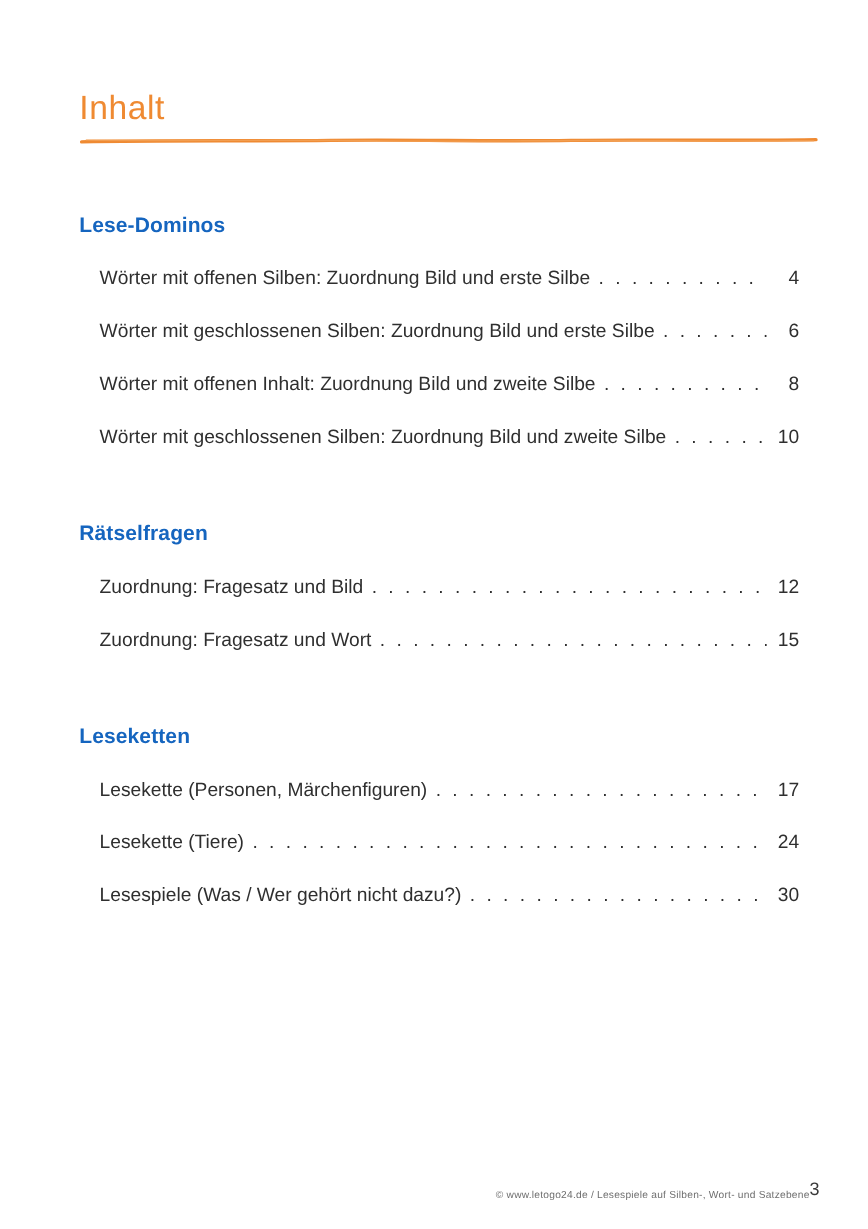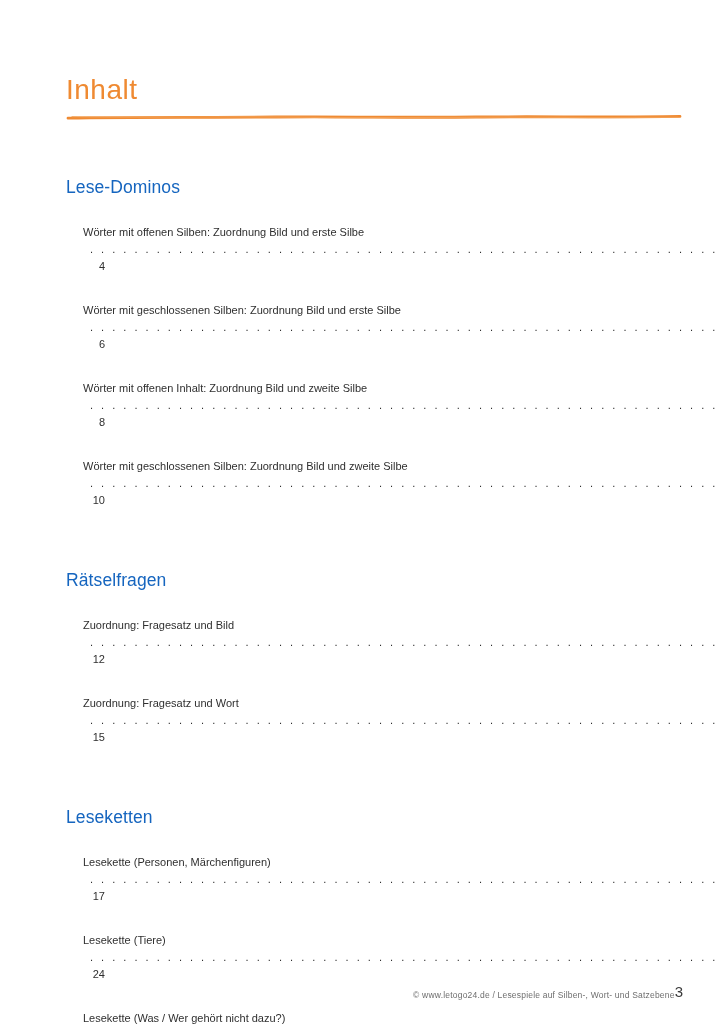--- a/index.html
+++ b/index.html
@@ -33,31 +33,30 @@
     position:absolute; left:66px; top:112px;
     width:616px; height:10px;
     display:block;
   }
   .toc{
     position:absolute; left:66px; top:177px; right:57px;
   }
   .toc-section + .toc-section{ margin-top:61px; }
   .section-heading{
     margin:0 0 26px 0;
-    font-size:17.5px; font-weight:normal;
+    font-size:17.5px; font-weight:bold;
     color:var(--blue);
     letter-spacing:0.1px;
   }
   .entries{ padding-left:17px; }
   .toc-entry{
-    display:flex; align-items:flex-start;
-    font-size:11px; line-height:17px;
+    display:flex; align-items:flex-end;
+    font-size:16px; line-height:17px;
     color:var(--text);
     margin-top:27px;
-    flex-direction:column;
   }
   .toc-entry:first-child{ margin-top:0; }
   .entry-label{ white-space:nowrap; }
   .entry-dots{
     flex:1 1 auto;
     overflow:hidden;
     white-space:nowrap;
     margin:0 5px 0 7px;
     letter-spacing:2.5px;
     color:var(--text);
@@ -150,21 +149,21 @@
     <span class="entry-page">17</span>
   </div>
 
   <div class="toc-entry">
     <span class="entry-label">Lesekette (Tiere)</span>
     <span class="entry-dots" aria-hidden="true">. . . . . . . . . . . . . . . . . . . . . . . . . . . . . . . . . . . . . . . . . . . . . . . . . . . . . . . . . . . . . . . . . . . . . . . . . . . . . . . .</span>
     <span class="entry-page">24</span>
   </div>
 
   <div class="toc-entry">
-    <span class="entry-label">Lesekette (Was / Wer gehört nicht dazu?)</span>
+    <span class="entry-label">Lesespiele (Was / Wer gehört nicht dazu?)</span>
     <span class="entry-dots" aria-hidden="true">. . . . . . . . . . . . . . . . . . . . . . . . . . . . . . . . . . . . . . . . . . . . . . . . . . . . . . . . . . . . . . . . . . . . . . . . . . . . . . . .</span>
     <span class="entry-page">30</span>
   </div>
 </div>
   </section>
 </main>
 
   <footer class="page-footer">
     <span class="footer-credit">© www.letogo24.de / Lesespiele auf Silben-, Wort- und Satzebene</span>
     <span class="footer-page-number">3</span>

